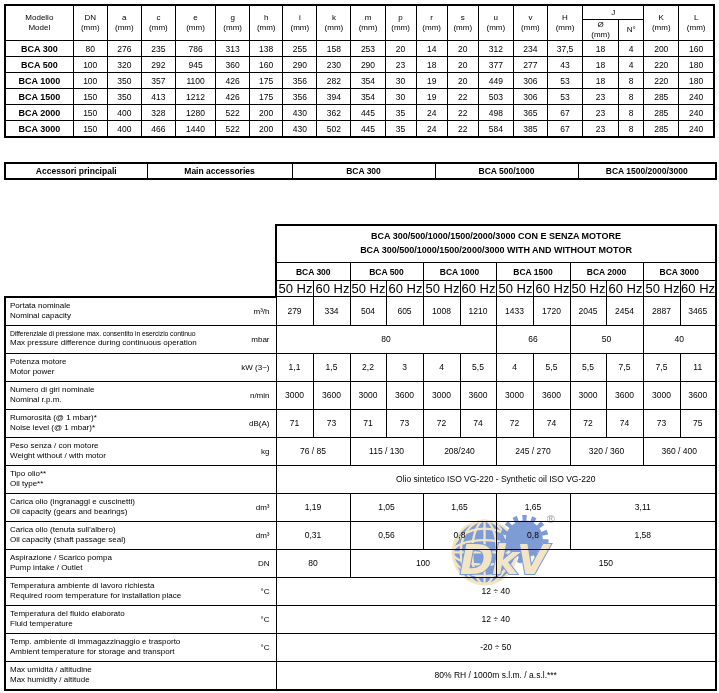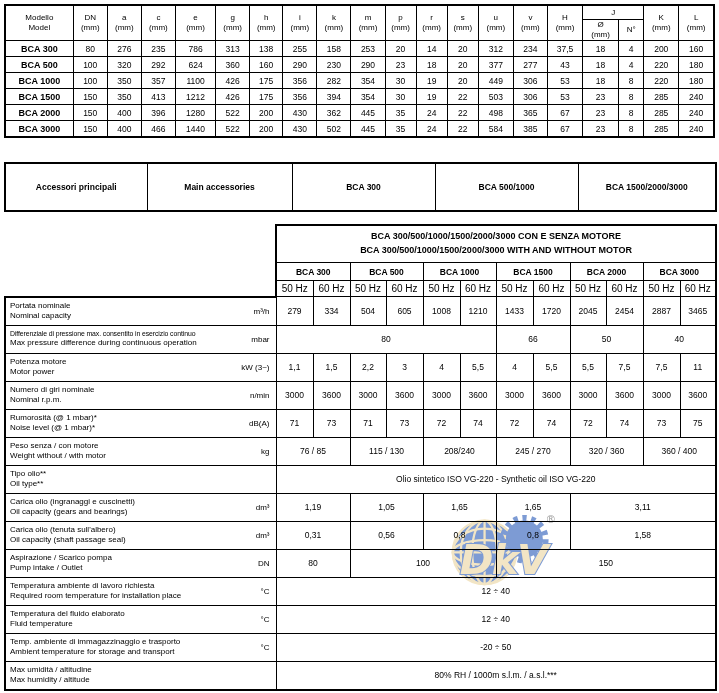--- a/index.html
+++ b/index.html
@@ -11,36 +11,36 @@
   
   .dim{position:absolute;top:4px;left:4px;width:711px;border:2px solid #000}
   .dim th,.dim td{border:1px solid #000;text-align:center;vertical-align:middle;padding:0;overflow:hidden}
   .dim thead th{font-weight:normal;font-size:8px;line-height:1.25}
   .dim thead tr.r1 th{height:13px}
   .dim thead tr.r2 th{height:14px}
   .dim tbody th{font-weight:bold;font-size:9px;height:15px}
   .dim tbody td{font-size:8.5px;height:15px}
   
   .acc{position:absolute;top:162px;left:4px;width:711px;border:2px solid #000}
-  .acc th,.acc td{border:1px solid #000;text-align:center;vertical-align:middle;padding:16px;height:14px;overflow:hidden}
+  .acc th,.acc td{border:1px solid #000;text-align:center;vertical-align:middle;padding:0;height:14px;overflow:hidden}
   .acc thead th{font-weight:bold;font-size:8.5px}
   .acc tbody td{font-size:8.5px}
   
   .specs-wrap{position:absolute;top:224px;left:4px;width:711px;height:467px}
   .specs{position:relative;z-index:1;width:711px}
   .specs th,.specs td{border:1px solid #000;padding:0;vertical-align:middle;background:transparent;overflow:hidden}
   .specs .corner{border:none}
   .edge-top{border-top:2px solid #000 !important}
   .edge-left{border-left:2px solid #000 !important}
   .edge-right{border-right:2px solid #000 !important}
   .edge-bottom{border-bottom:2px solid #000 !important}
   .specs .title{height:36px;text-align:center}
   .specs .title div{font-weight:bold;font-size:9px;line-height:1.55}
   .specs th.model{height:17px;font-weight:bold;font-size:8.5px;text-align:center}
-  .specs th.hz{height:15px;font-weight:normal;font-size:10px;text-align:center}
+  .specs th.hz{height:15px;font-weight:normal;font-size:13px;text-align:right}
   .specs td.val{font-size:8.5px;text-align:center;height:27px}
   .specs td.lbl{text-align:left;height:27px}
   .lblwrap{display:flex;align-items:center;justify-content:space-between;padding:0 6px 0 4px}
   .lbltxt{font-size:8px;line-height:1.2}
   .lbltxt .cond{font-size:6.9px;letter-spacing:-0.1px}
   .unit{font-size:8px;white-space:nowrap;padding-left:3px;text-align:right}
   
   .watermark{position:absolute;left:447px;top:278px;width:106px;height:92px;z-index:0;opacity:.95}
   .wm-blue-fill{fill:var(--wm-blue)}
   .wm-grid{stroke:var(--wm-cream);fill:none;stroke-width:2.6}
@@ -185,21 +185,21 @@
           <td>18</td>
           <td>4</td>
           <td>200</td>
           <td>160</td>
         </tr>
         <tr>
           <th>BCA 500</th>
           <td>100</td>
           <td>320</td>
           <td>292</td>
-          <td>624</td>
+          <td>945</td>
           <td>360</td>
           <td>160</td>
           <td>290</td>
           <td>230</td>
           <td>290</td>
           <td>23</td>
           <td>18</td>
           <td>20</td>
           <td>377</td>
           <td>277</td>
@@ -250,21 +250,21 @@
           <td>53</td>
           <td>23</td>
           <td>8</td>
           <td>285</td>
           <td>240</td>
         </tr>
         <tr>
           <th>BCA 2000</th>
           <td>150</td>
           <td>400</td>
-          <td>396</td>
+          <td>328</td>
           <td>1280</td>
           <td>522</td>
           <td>200</td>
           <td>430</td>
           <td>362</td>
           <td>445</td>
           <td>35</td>
           <td>24</td>
           <td>22</td>
           <td>498</td>

